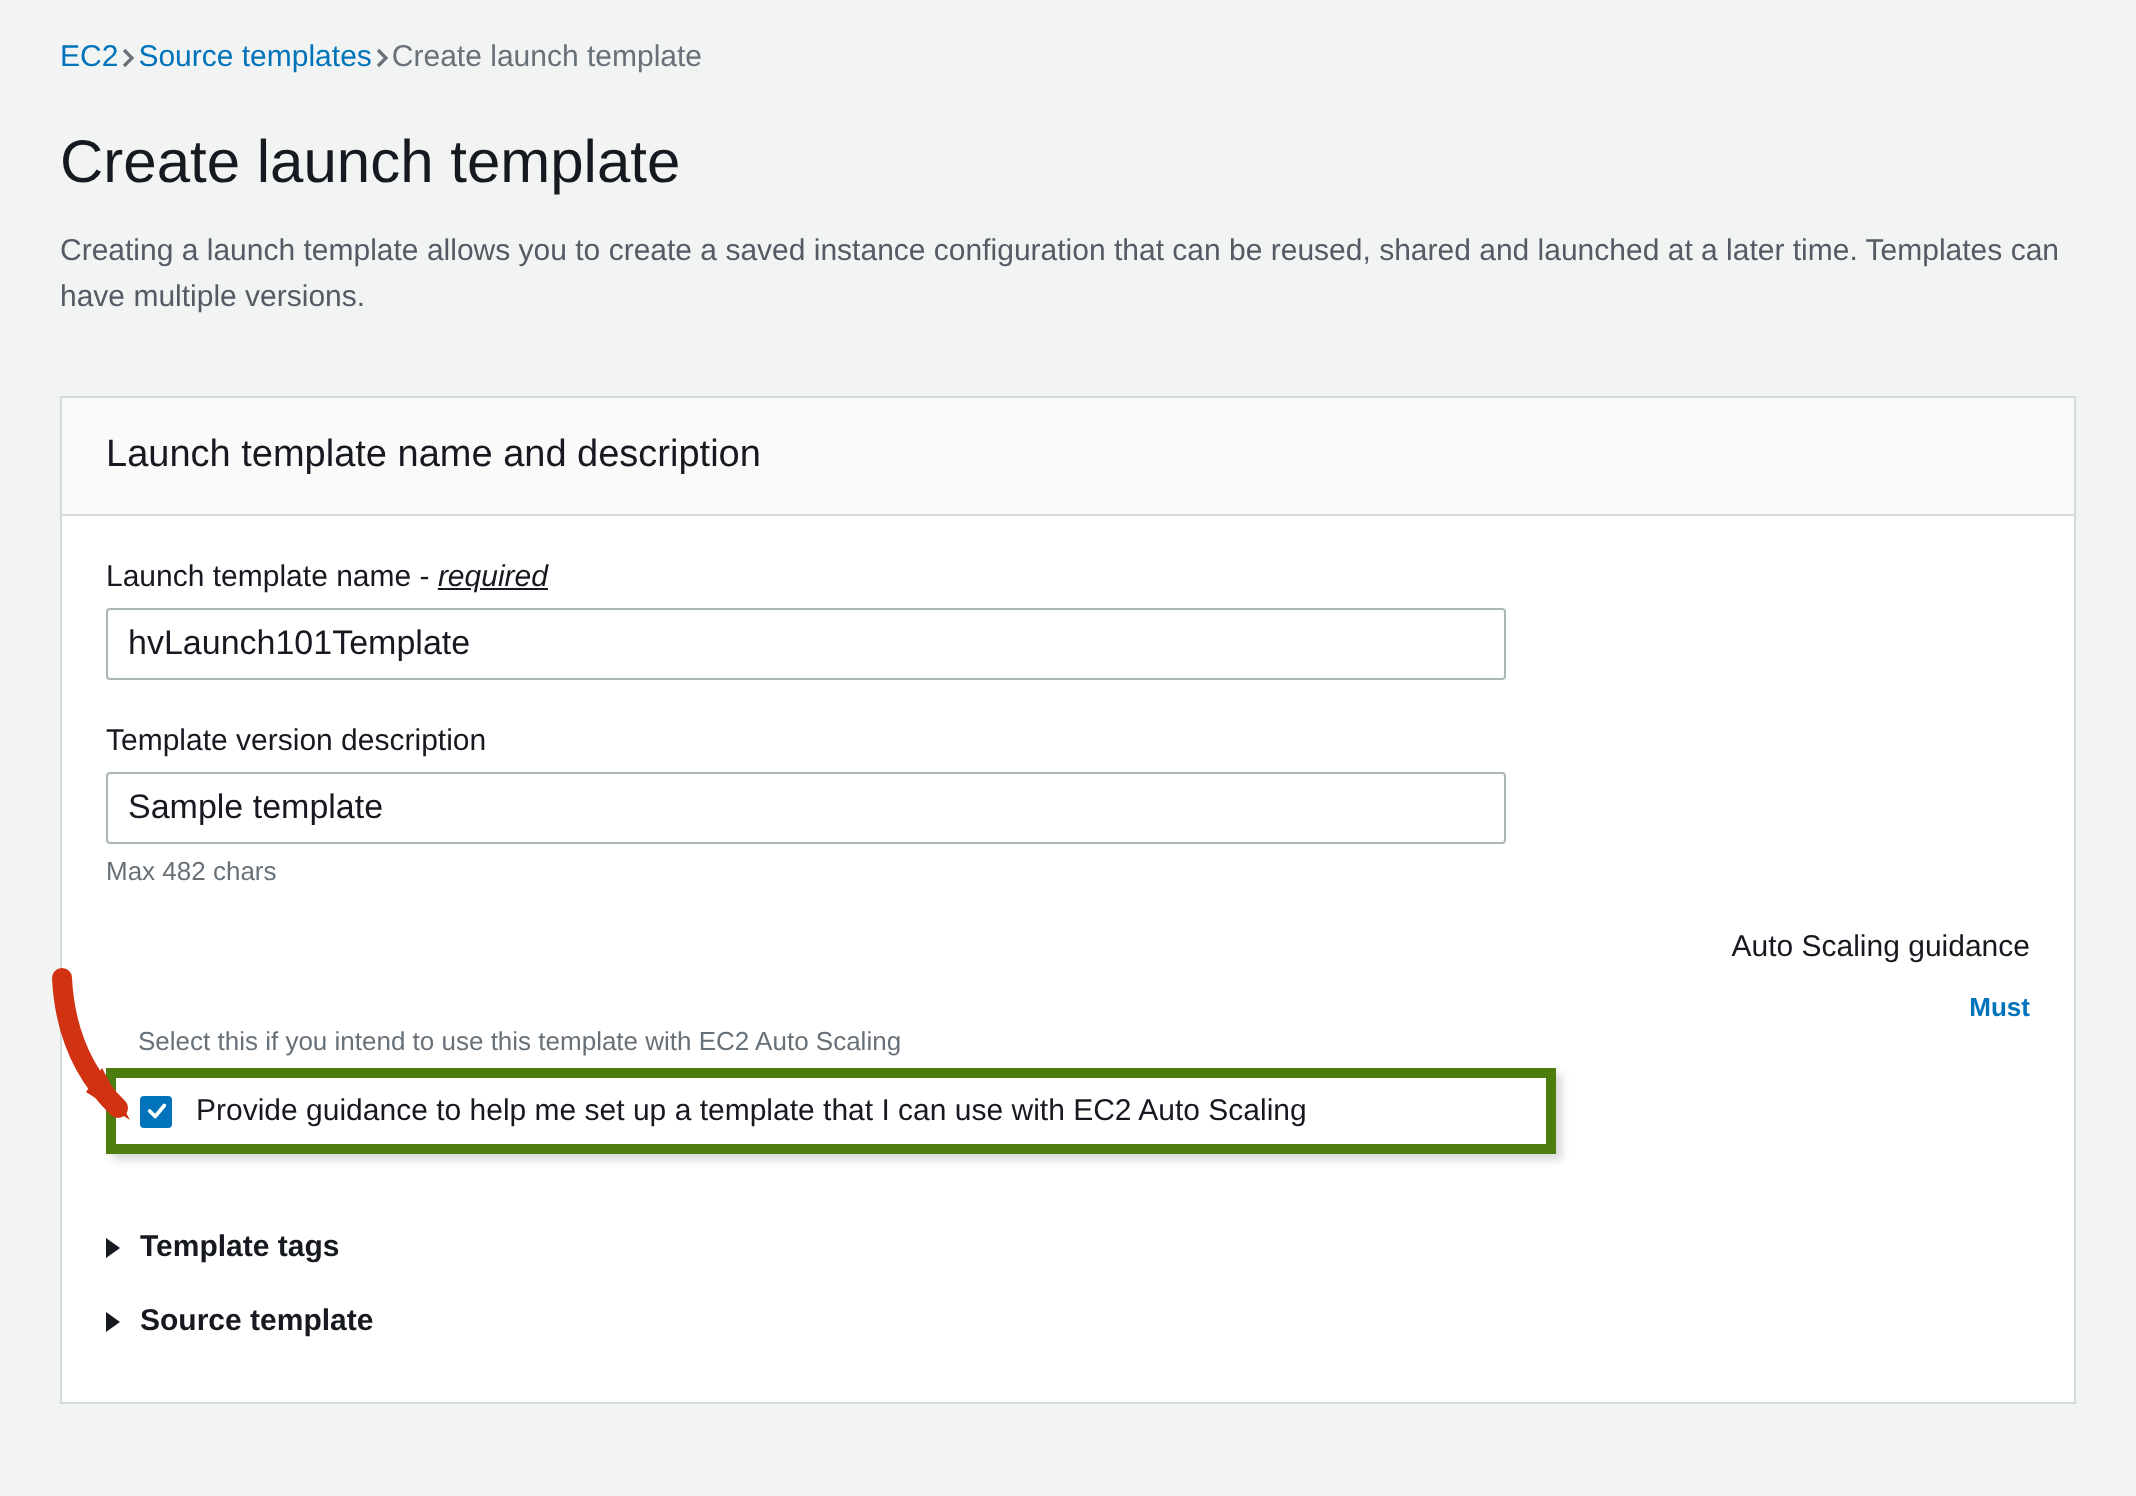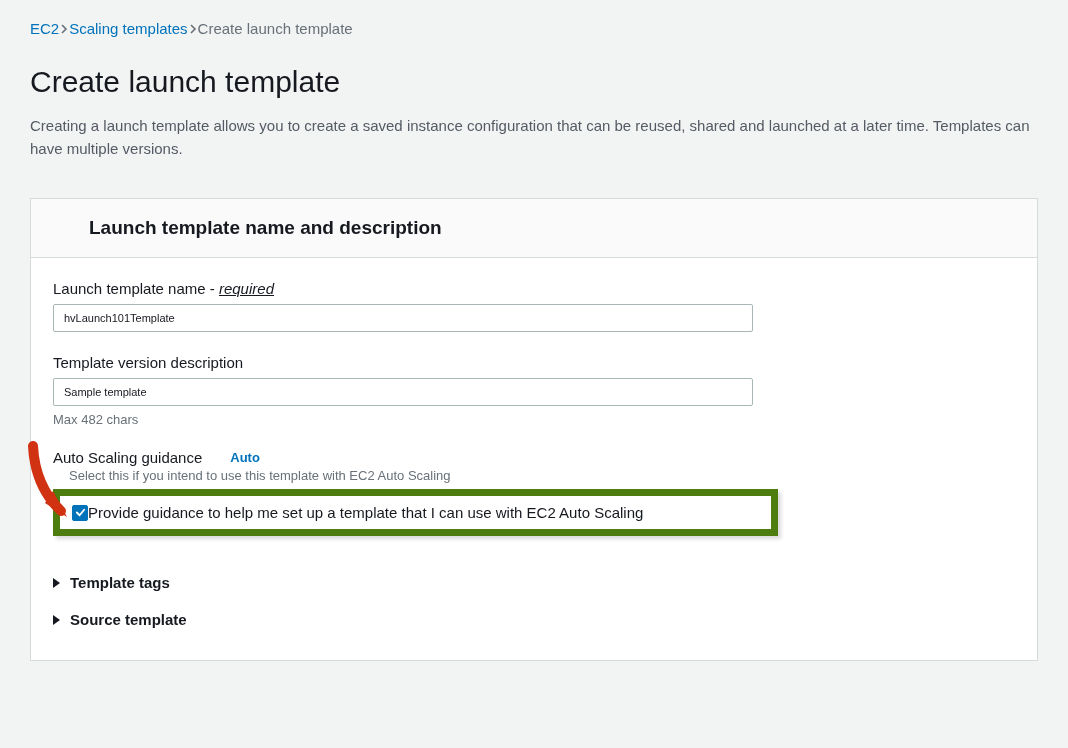--- a/index.html
+++ b/index.html
@@ -40,75 +40,76 @@
       background: #ffffff;
       border: 1px solid #d5dbdb;
     }
     .panel-header {
       padding: 18px 22px;
       border-bottom: 1px solid #d5dbdb;
       background: #fafafa;
     }
     .panel-header h2 {
       font-size: 19px;
-      font-weight: 700;
-      color: #16191f;
-      margin-left: 36px;
+      font-weight: 400;
+      color: #16191f;
     }
     .panel-body { padding: 22px; }
     .field { margin-bottom: 22px; }
     .field-label {
       font-size: 15px;
       color: #16191f;
       margin-bottom: 7px;
       display: block;
     }
     .field-label .req-suffix { font-style: italic; text-decoration: underline; }
     .text-input {
       width: 700px;
       max-width: 100%;
       padding: 7px 10px;
-      font-size: 11px;
+      font-size: 17px;
       color: #16191f;
       border: 1px solid #aab7b8;
       border-radius: 2px;
     }
     .field-hint {
       font-size: 13px;
       color: #687078;
       margin-top: 6px;
     }
     .section-label-row {
       display: flex;
-      align-items: center;
-      gap: 28px;
+      align-items: flex-end;
+      gap: 14px;
       margin-bottom: 2px;
+      flex-direction: column;
     }
     .section-label {
       font-size: 15px;
       color: #16191f;
     }
     .info-link {
       color: #0073bb;
       font-size: 13px;
       font-weight: 700;
       text-decoration: none;
       cursor: pointer;
     }
     .section-hint {
       font-size: 13px;
       color: #687078;
       margin-bottom: 6px;
       margin-left: 16px;
     }
     .highlight-box {
-      border: 7px solid #4d7c0f;
+      border: 5px solid #4d7c0f;
       padding: 8px 12px;
       display: flex;
       align-items: center;
+      gap: 12px;
       width: 725px;
       max-width: 100%;
       position: relative;
       box-shadow: 3px 3px 4px rgba(0,0,0,0.15);
     }
     .checkbox {
       width: 16px;
       height: 16px;
       background: #0073bb;
       border: 1px solid #0073bb;
@@ -147,21 +148,21 @@
 <body>
 
 <div class="page">
   <nav class="breadcrumb">
     <a>EC2</a>
     <span class="chevron-sep">
       <svg viewBox="0 0 10 10" fill="none">
           <path d="M3 1 L7 5 L3 9" stroke-width="1.6"></path>
         </svg>
     </span>
-    <a>Scaling templates</a>
+    <a>Source templates</a>
     <span class="chevron-sep">
       <svg viewBox="0 0 10 10" fill="none">
           <path d="M3 1 L7 5 L3 9" stroke-width="1.6"></path>
         </svg>
     </span>
     <span class="current">Create launch template</span>
   </nav>
 
   <h1 class="page-title">Create launch template</h1>
   <p class="page-desc">Creating a launch template allows you to create a saved instance configuration that can be reused, shared and launched at a later time. Templates can have multiple versions.</p>
@@ -181,21 +182,21 @@
 
       <div class="field">
         <label class="field-label">Template version description</label>
         <input class="text-input" type="text" value="Sample template" style="">
         <div class="field-hint">Max 482 chars</div>
       </div>
 
       <div style="position:relative;">
         <div class="section-label-row">
           <span class="section-label">Auto Scaling guidance</span>
-          <a class="info-link">Auto</a>
+          <a class="info-link">Must</a>
         </div>
         <div class="section-hint">Select this if you intend to use this template with EC2 Auto Scaling</div>
 
         <div class="highlight-box">
           <svg class="arrow-annot" width="60" height="90" viewBox="0 0 60 90">
             <path d="M10 5 Q 12 45 38 70" stroke="#d13212" stroke-width="10" fill="none" stroke-linecap="round"></path>
             <path d="M22 62 L44 76 L30 50 Z" fill="#d13212"></path>
           </svg>
           <span class="checkbox">
             <svg viewBox="0 0 12 12" fill="none">

